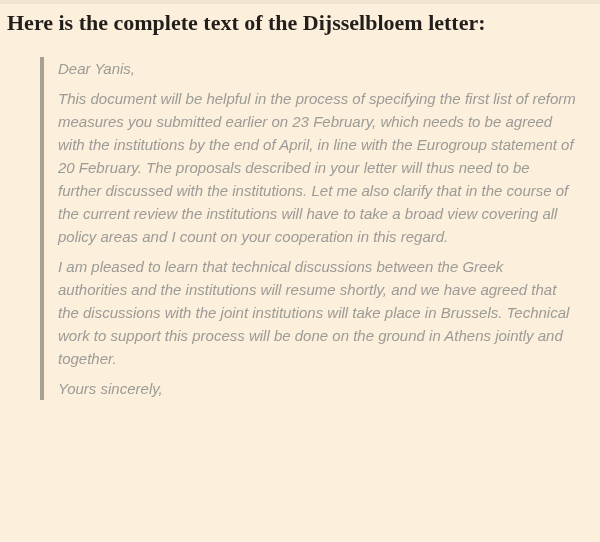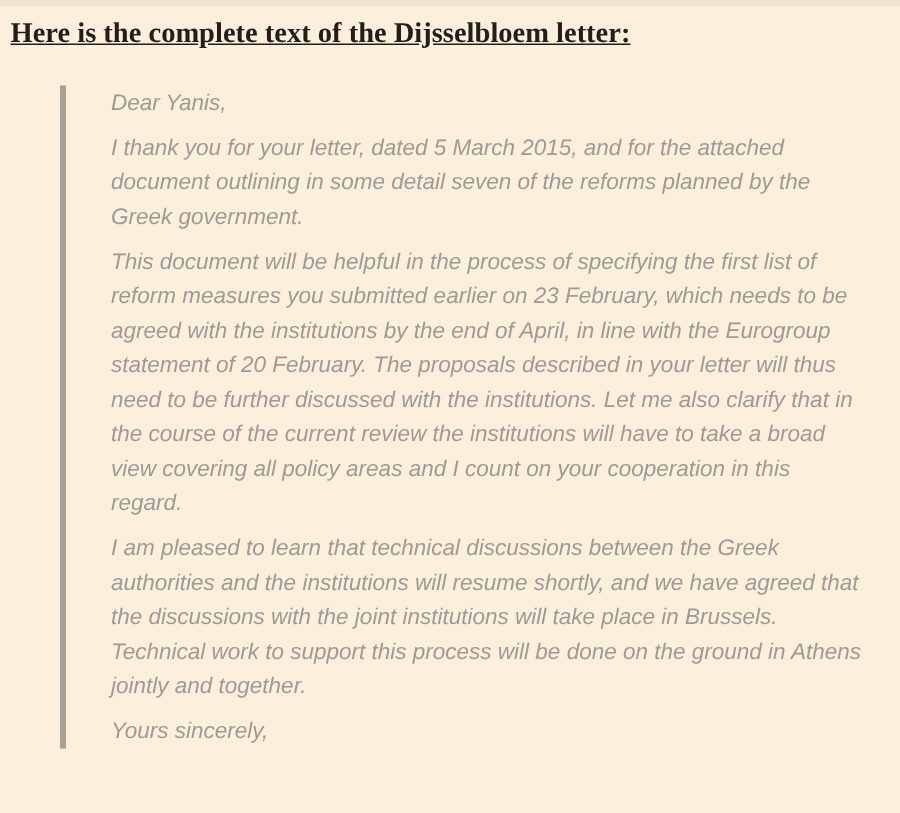--- a/index.html
+++ b/index.html
@@ -17,47 +17,45 @@
     position: absolute;
     top: 0; left: 0;
     width: 100%;
     height: 4px;
     background: var(--top-strip, #f1e3ce);
   }
   .page-title {
     margin: 12px 10px 0 7px;
     font-family: "Liberation Serif", serif;
     font-weight: bold;
-    font-size: 19px;
+    font-size: 22px;
     line-height: 22px;
     color: var(--heading-color, #211e1b);
-    text-decoration: underline;
   }
   .letter-quote {
     margin: 23px 24px 0 40px;
     border-left: 4px solid var(--quote-border, #a6a095);
     padding: 0 0 0 14px;
     font-style: italic;
     font-size: 15px;
     line-height: 23px;
     color: var(--quote-text, #9c9b97);
   }
   .letter-quote p {
-    margin: 0 0 7px 16px;
+    margin: 0 0 7px 0;
   }
   .letter-quote p:last-child {
     margin-bottom: 0;
   }
 </style>
 </head>
 <body style="--page-bg: #fcefdb; --top-strip: #f1e3ce; --heading-color: #211e1b; --quote-border: #a6a095; --quote-text: #9c9b97;">
 
 <div class="top-strip"></div>
 
 <h1 class="page-title">Here is the complete text of the Dijsselbloem letter:</h1>
 
 <blockquote class="letter-quote">
     <p>Dear Yanis,</p>
-    <p>I thank you for your letter, dated 5 March 2015, and for the attached document outlining in some detail seven of the reforms planned by the Greek government.</p>
     <p>This document will be helpful in the process of specifying the first list of reform measures you submitted earlier on 23 February, which needs to be agreed with the institutions by the end of April, in line with the Eurogroup statement of 20 February. The proposals described in your letter will thus need to be further discussed with the institutions. Let me also clarify that in the course of the current review the institutions will have to take a broad view covering all policy areas and I count on your cooperation in this regard.</p>
     <p>I am pleased to learn that technical discussions between the Greek authorities and the institutions will resume shortly, and we have agreed that the discussions with the joint institutions will take place in Brussels. Technical work to support this process will be done on the ground in Athens jointly and together.</p>
     <p>Yours sincerely,</p>
   </blockquote>
 
 </body></html>

